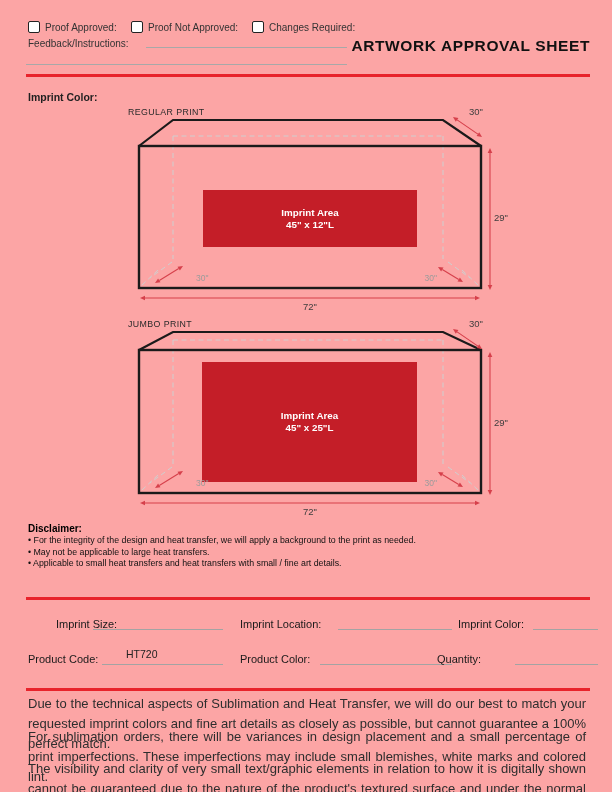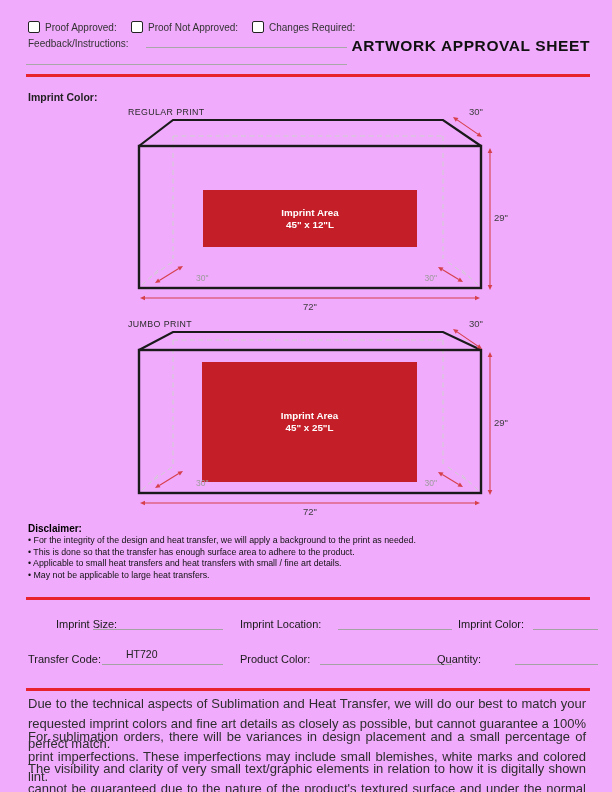--- a/index.html
+++ b/index.html
@@ -1,17 +1,17 @@
 <!DOCTYPE html>
 <html><head>
 <meta charset="utf-8">
 <style>
   html,body{margin:0;padding:0;background:#e9e9e9;}
   .page{
-    position:relative;width:612px;height:792px;margin:0 auto;background:#f0abfc;
+    position:relative;width:612px;height:792px;margin:0 auto;background:#fca5a5;
     font-family:"Liberation Sans",sans-serif;overflow:hidden;color:#1a1a1a;
   }
   .abs{position:absolute;}
   
   .cb-item{position:absolute;display:flex;align-items:center;gap:5px;font-size:10px;color:#333;}
   .cb-box{width:10px;height:10px;border:1.6px solid #222;border-radius:2px;background:#fff;flex:0 0 auto;}
   .feedback-label{position:absolute;left:28px;top:38px;font-size:10px;color:#333;}
   .gray-line{position:absolute;height:1px;background:#a8a8a8;}
   .sheet-title{position:absolute;top:37px;right:22px;font-size:15.5px;font-weight:bold;letter-spacing:.6px;color:#111;}
   .red-rule{position:absolute;left:26px;width:564px;background:#e8232b;}
@@ -139,34 +139,33 @@
           <polygon points="438,472 443.470804866046,472.6002450479988 441.1041243910794,476.5447125062765" fill="#d6404b"></polygon>
         </g>
         <text x="437" y="486" font-size="8.5" fill="#9b9b9b" text-anchor="end" font-weight="normal" letter-spacing="0">30"</text>
       </g>
     </svg>
 
   <div class="disclaimer">
     <div class="disclaimer-heading">Disclaimer:</div>
     <div id="disclaimer-bullets">
         <div class="disclaimer-bullet">• For the integrity of the design and heat transfer, we will apply a background to the print as needed.</div>
-        <div class="disclaimer-bullet">• This is done so that the transfer has enough surface area to adhere to the product.</div>
+        <div class="disclaimer-bullet">• May not be applicable to large heat transfers.</div>
         <div class="disclaimer-bullet">• Applicable to small heat transfers and heat transfers with small / fine art details.</div>
-        <div class="disclaimer-bullet">• May not be applicable to large heat transfers.</div>
       </div>
   </div>
 
   <div id="form-fields">
       <div class="field-label" style="left: 28px; top: 618px; margin-left: 28px;">Imprint Size:</div>
       <div class="field-line" style="left: 93px; top: 629px; width: 130px;"></div>
       <div class="field-label" style="left: 240px; top: 618px;">Imprint Location:</div>
       <div class="field-line" style="left: 338px; top: 629px; width: 114px;"></div>
       <div class="field-label" style="left: 458px; top: 618px;">Imprint Color:</div>
       <div class="field-line" style="left: 533px; top: 629px; width: 65px;"></div>
-      <div class="field-label" style="left: 28px; top: 653px;">Transfer Code:</div>
+      <div class="field-label" style="left: 28px; top: 653px;">Product Code:</div>
       <div class="field-line" style="left: 102px; top: 664px; width: 121px;"></div>
       <div class="field-value" style="left: 126px; top: 648px;">HT720</div>
       <div class="field-label" style="left: 240px; top: 653px;">Product Color:</div>
       <div class="field-line" style="left: 320px; top: 664px; width: 132px;"></div>
       <div class="field-label" style="left: 437px; top: 653px;">Quantity:</div>
       <div class="field-line" style="left: 515px; top: 664px; width: 83px;"></div>
     </div>
 
   <div id="footer">
       <div class="footer-para" style="top: 694px;">Due to the technical aspects of Sublimation and Heat Transfer, we will do our best to match your requested imprint colors and fine art details as closely as possible, but cannot guarantee a 100% perfect match.</div>

